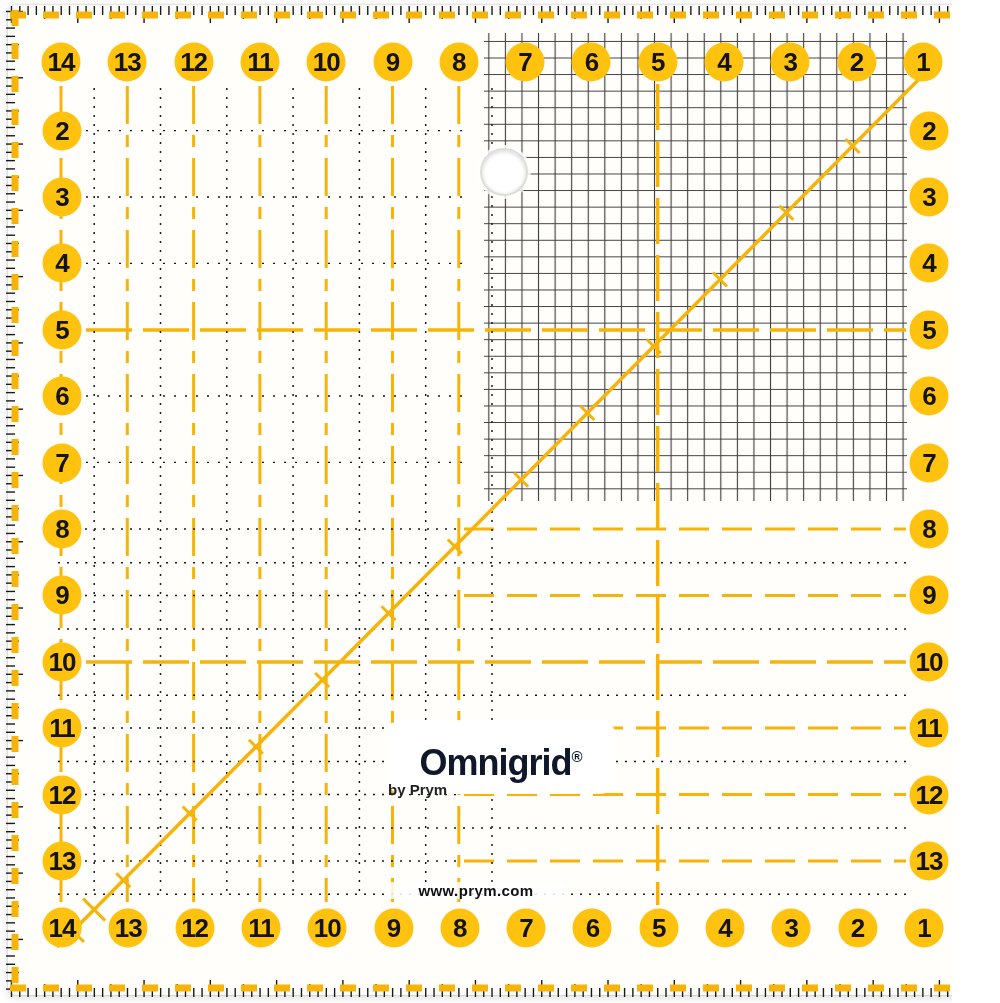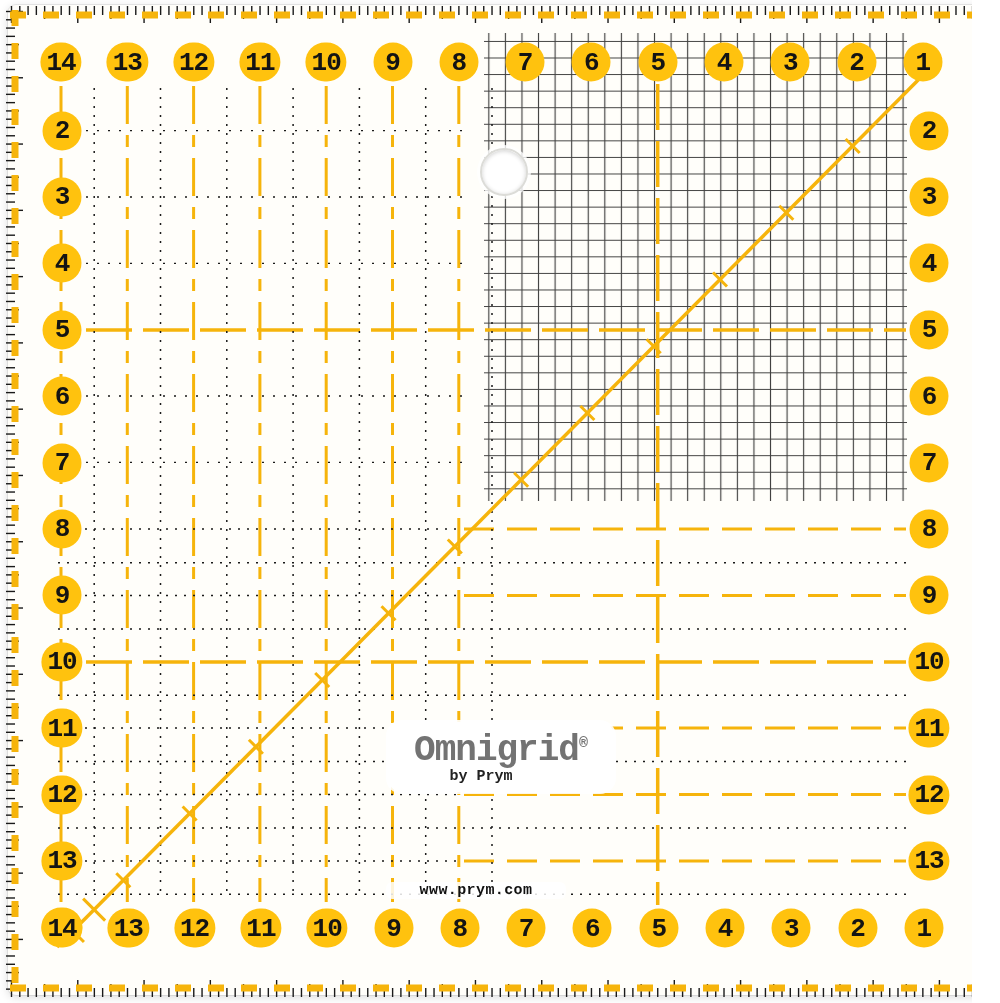--- a/index.html
+++ b/index.html
@@ -1,32 +1,32 @@
 <!DOCTYPE html>
 <html><head>
 <meta charset="utf-8">
 <style>
   html,body{margin:0;padding:0;background:#ffffff;}
   .stage{position:relative;width:952px;height:1003px;background:#fff;overflow:hidden;
-         font-family:Liberation Mono, monospace;padding-left:20px;}
+         font-family:Liberation Sans, sans-serif;}
   .ruler{position:absolute;left:8px;top:5px;width:984px;height:990px;
          background:#fffefa;border-radius:8px;
          box-shadow:0 0 0 1px rgba(0,0,0,.07), 0 2px 10px rgba(0,0,0,.15);}
   svg.decor{position:absolute;left:0;top:0;width:1000px;height:1003px;}
   #badges .num{position:absolute;transform:translate(-50%,-50%);
         height:39px;min-width:39px;padding:0 6px;box-sizing:border-box;
         background:#FFC20E;color:#141414;border-radius:40px;
         display:flex;align-items:center;justify-content:center;
         font-size:26px;font-weight:700;letter-spacing:-1px;}
   .brand{position:absolute;left:388px;top:722px;width:226px;height:70px;
         background:#ffffff;border-radius:14px;text-align:center;
         box-shadow:0 0 0 2px rgba(255,255,255,.9);}
-  .brand-name{font-size:36px;font-weight:800;color:#737373;letter-spacing:-1px;margin-top:8px;}
+  .brand-name{font-size:36px;font-weight:800;color:#0f172a;letter-spacing:-1px;margin-top:20px;}
   .brand-name .reg{font-size:15px;font-weight:700;vertical-align:super;letter-spacing:0;}
-  .brand-by{font-size:15px;font-weight:600;color:#222;text-align:center;
+  .brand-by{font-size:15px;font-weight:600;color:#222;text-align:left;
         padding-right:40px;margin-top:-3px;}
   .website{position:absolute;left:386px;top:882px;width:180px;text-align:center;
         font-size:15px;font-weight:700;color:#111;letter-spacing:.4px;
         background:rgba(255,255,255,.85);border-radius:6px;}
   .hole{position:absolute;left:480px;top:148px;width:44px;height:44px;border-radius:50%;
         background:#ffffff;border:2px solid #dcdcd8;
         box-shadow:inset 0 1px 4px rgba(0,0,0,.18), 0 0 0 3px rgba(255,255,255,.8);}
 </style>
 </head>
 <body>

